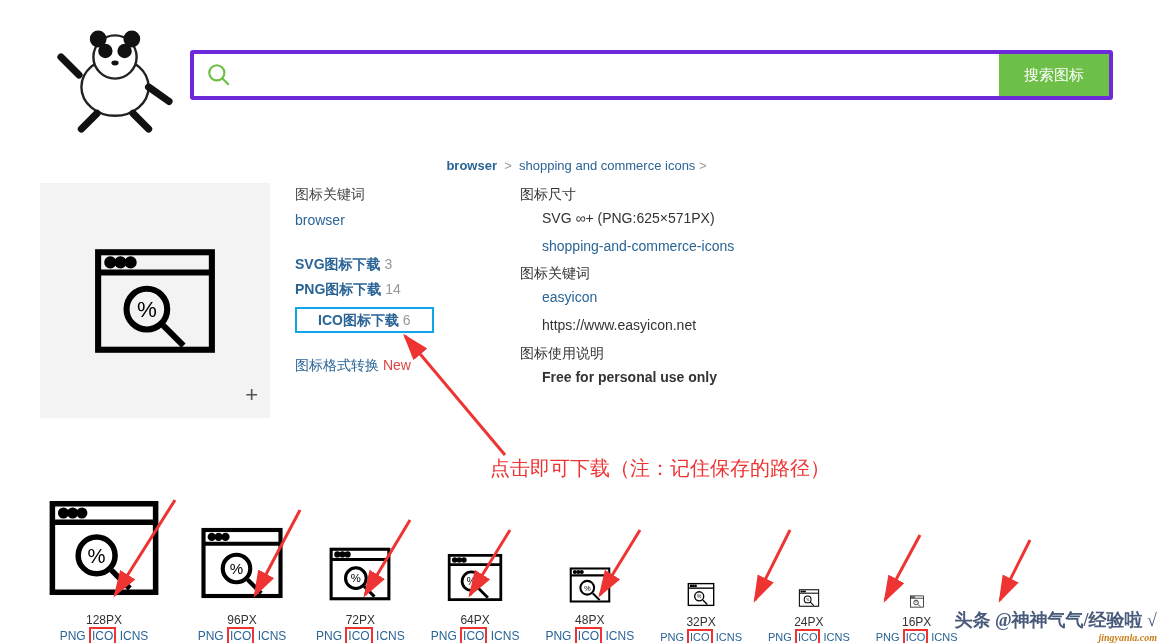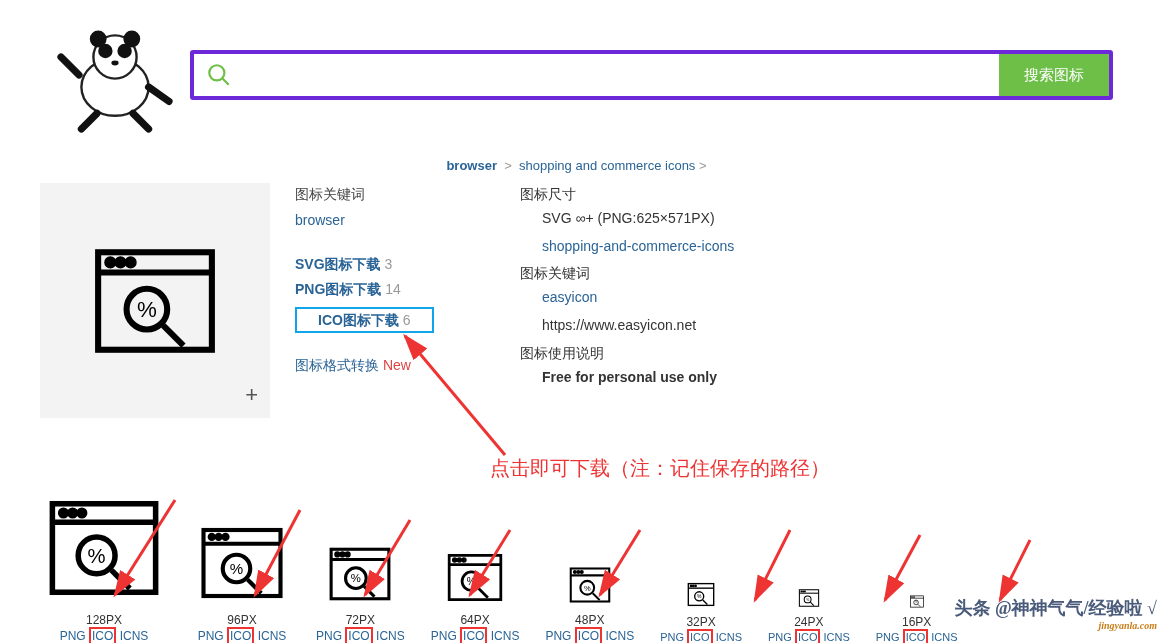--- a/index.html
+++ b/index.html
@@ -46,21 +46,21 @@
   .sz .px { font-size:12px; margin-top:6px; }
   .sz .fmts { font-size:12px; margin-top:2px; }
   .sz .fmts span { color:#2a6496; }
   .sz .fmts span.ico { border:2px solid #e33; padding:0 1px; }
   .sz.small .fmts { color:#999; font-size:11px;}
 
   
   .arrow { position:absolute; pointer-events:none; }
 
   
-  .wm { position:absolute; right:6px; bottom:12px; font-size:18px; color:#495a7a; font-weight:bold; white-space:nowrap; font-family:"Microsoft YaHei";}
+  .wm { position:absolute; right:6px; bottom:0; font-size:18px; color:#495a7a; font-weight:bold; white-space:nowrap; font-family:"Microsoft YaHei";}
   .wm .site { display:block; font-size:10px; color:#c97f1a; font-style:italic; text-align:right;}
 </style>
 </head>
 <body>
 
 <div class="hdr">
   <div class="logo">
     <svg viewBox="0 0 100 100" width="120" height="120">
       <ellipse cx="50" cy="60" rx="28" ry="24" fill="#fff" stroke="#222" stroke-width="2"></ellipse>
       <circle cx="50" cy="35" r="18" fill="#fff" stroke="#222" stroke-width="2"></circle>

